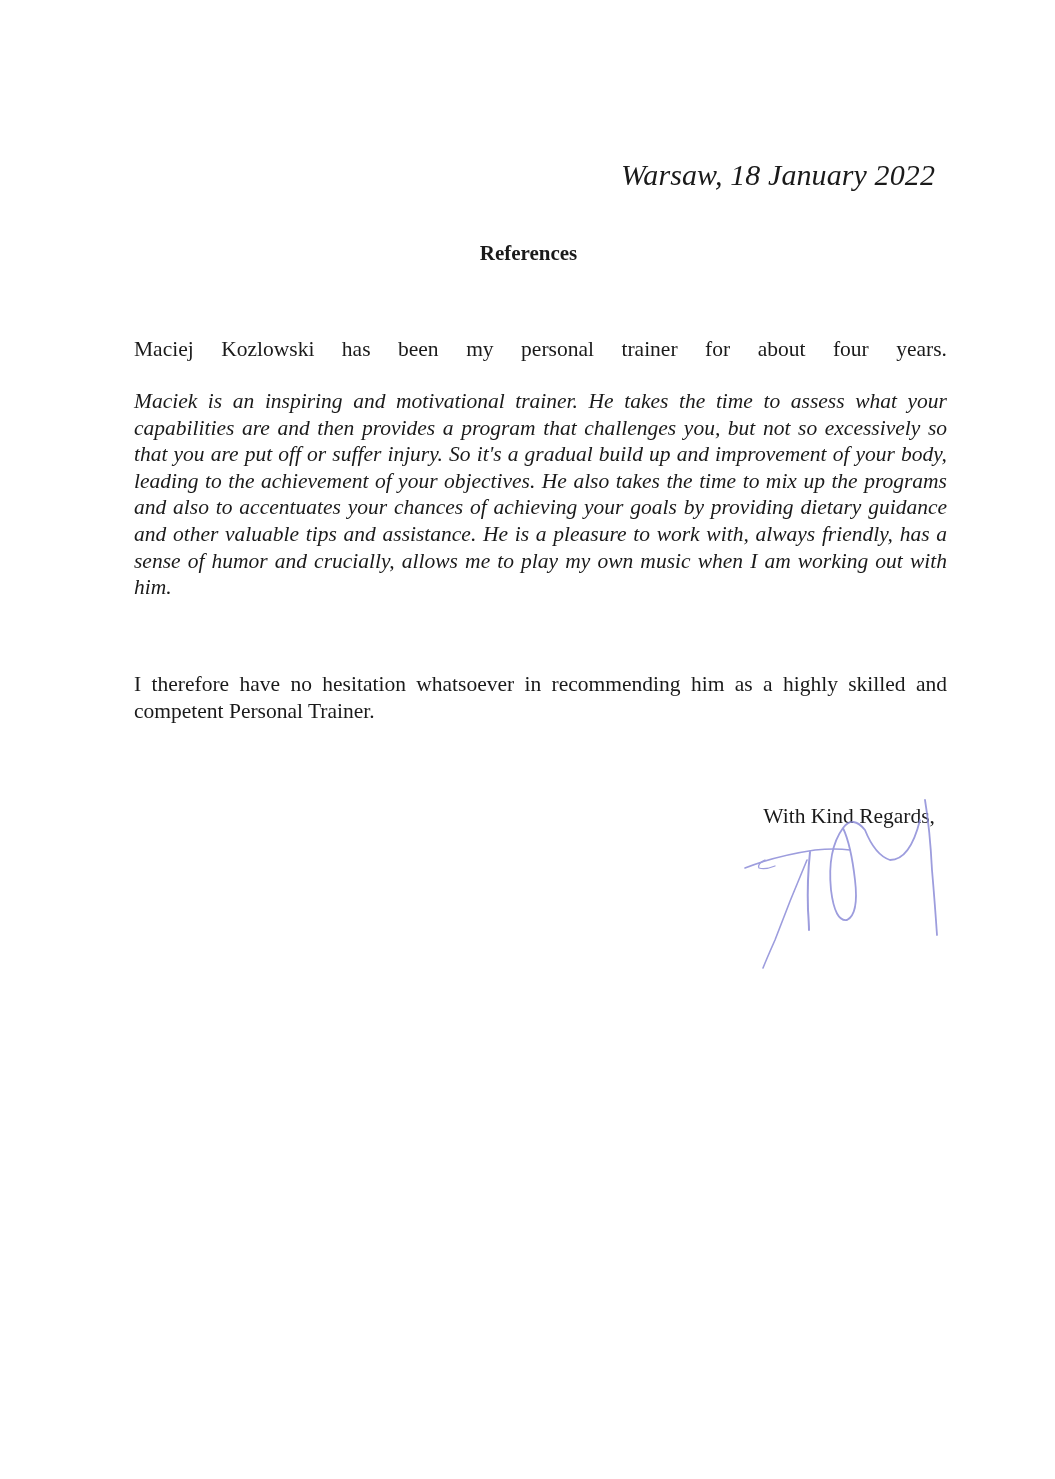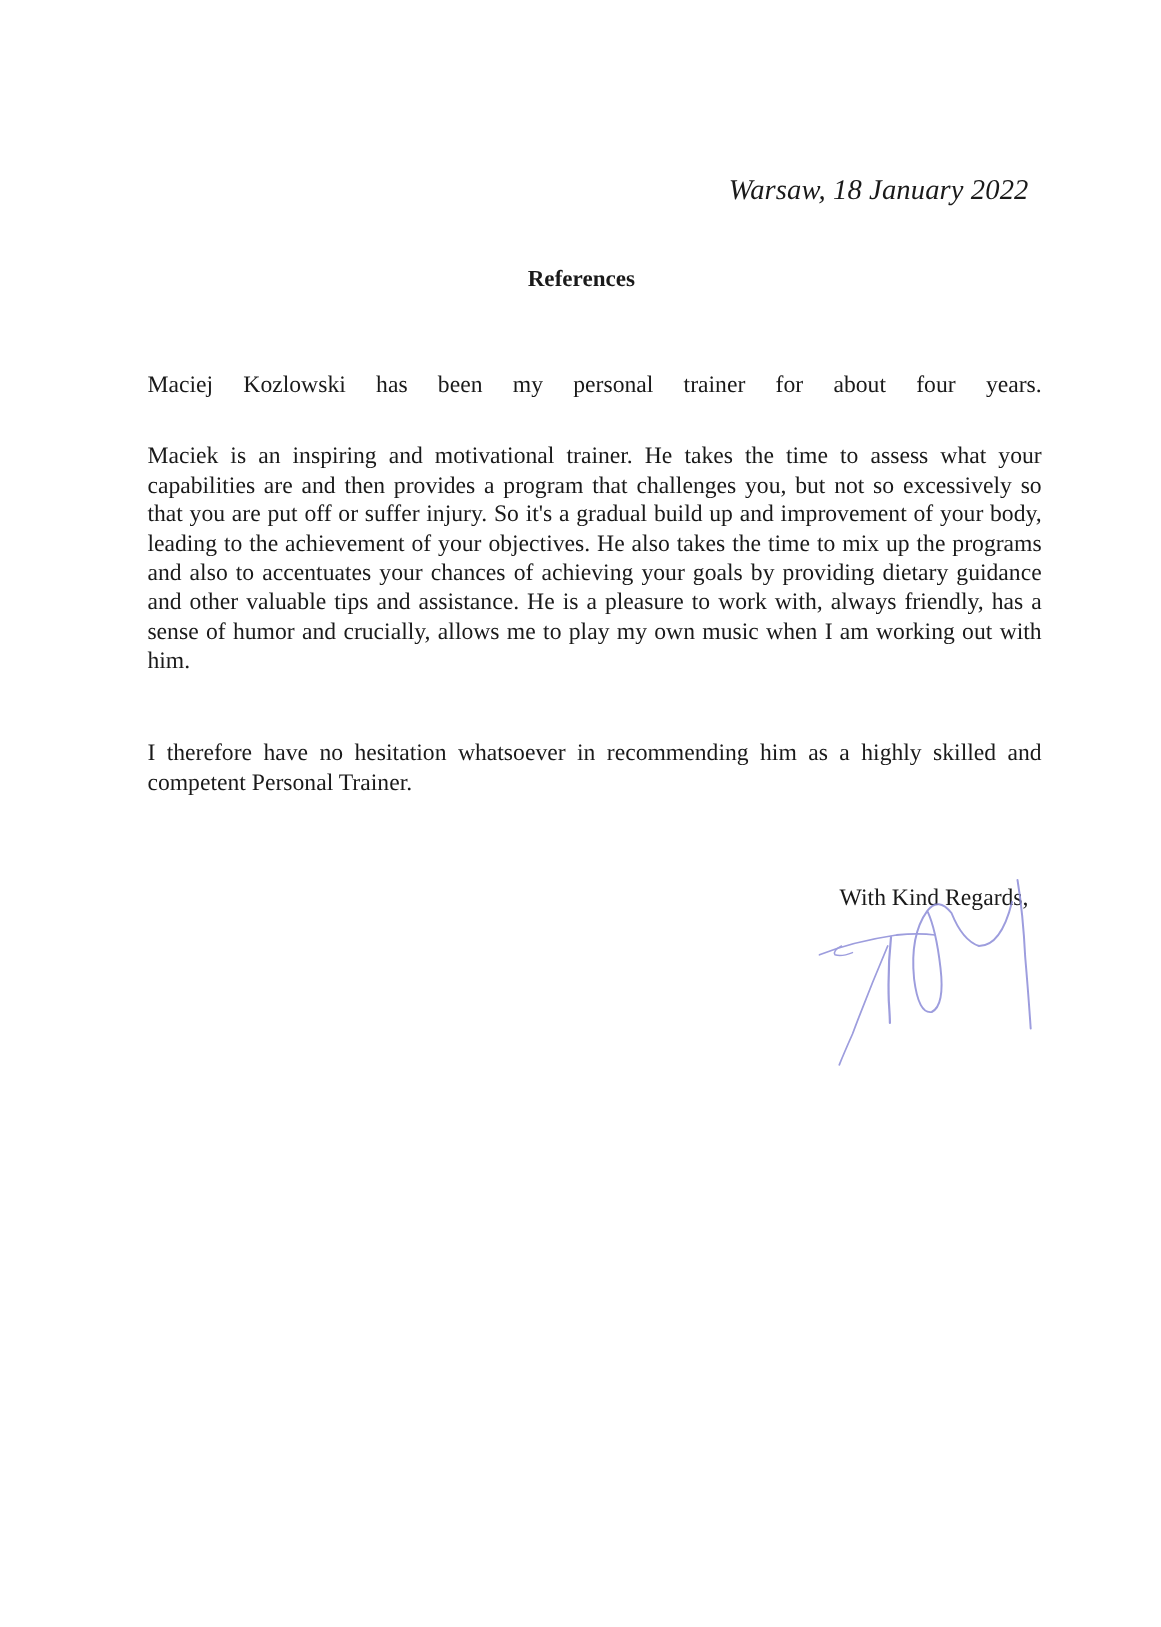--- a/index.html
+++ b/index.html
@@ -19,21 +19,21 @@
       position: absolute;
       left: 0; top: 0;
       width: 1055px;
       height: 1479px;
       background: #ffffff;
     }
     .date-line {
       position: absolute;
       top: 158px;
       right: 120px;
-      font-size: 26px;
+      font-size: 30px;
       font-style: italic;
       letter-spacing: 0.1px;
     }
     .title {
       position: absolute;
       top: 241px;
       left: 0;
       width: 1057px;
       text-align: center;
       font-size: 21px;
@@ -46,21 +46,22 @@
       font-size: 21.5px;
       line-height: 26.6px;
       text-align: justify;
       margin: 12px;
     }
     .p-intro {
       top: 324px;
       text-align-last: justify;
     }
     .p-main {
-      top: 389px;
+      top: 376px;
+      font-style: italic;
     }
     .p-closing {
       top: 659px;
       font-family: Liberation Serif, serif;
     }
     .closing {
       position: absolute;
       right: 120px;
       top: 796px;
       text-align: center;

